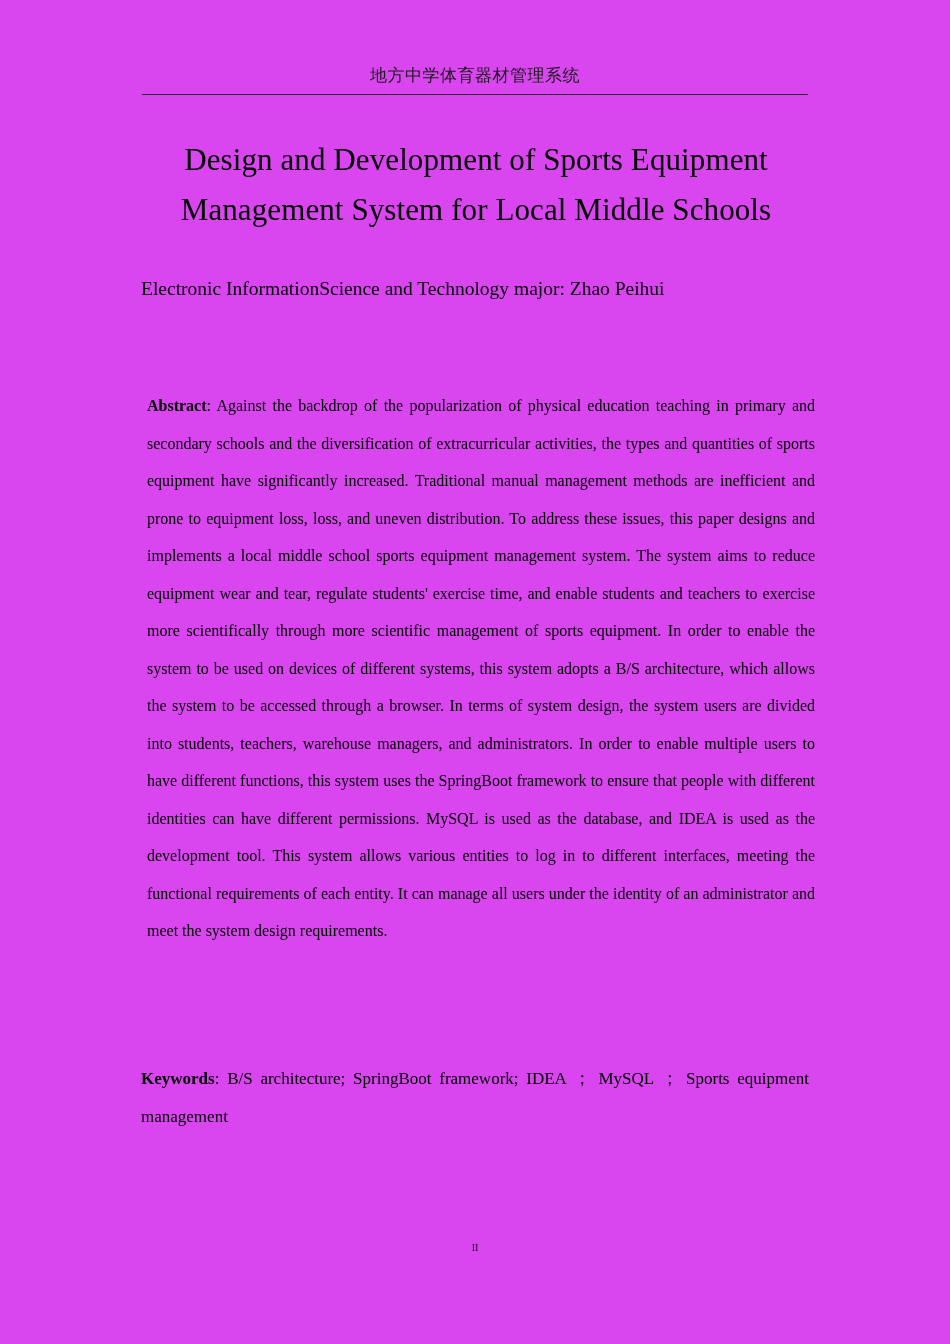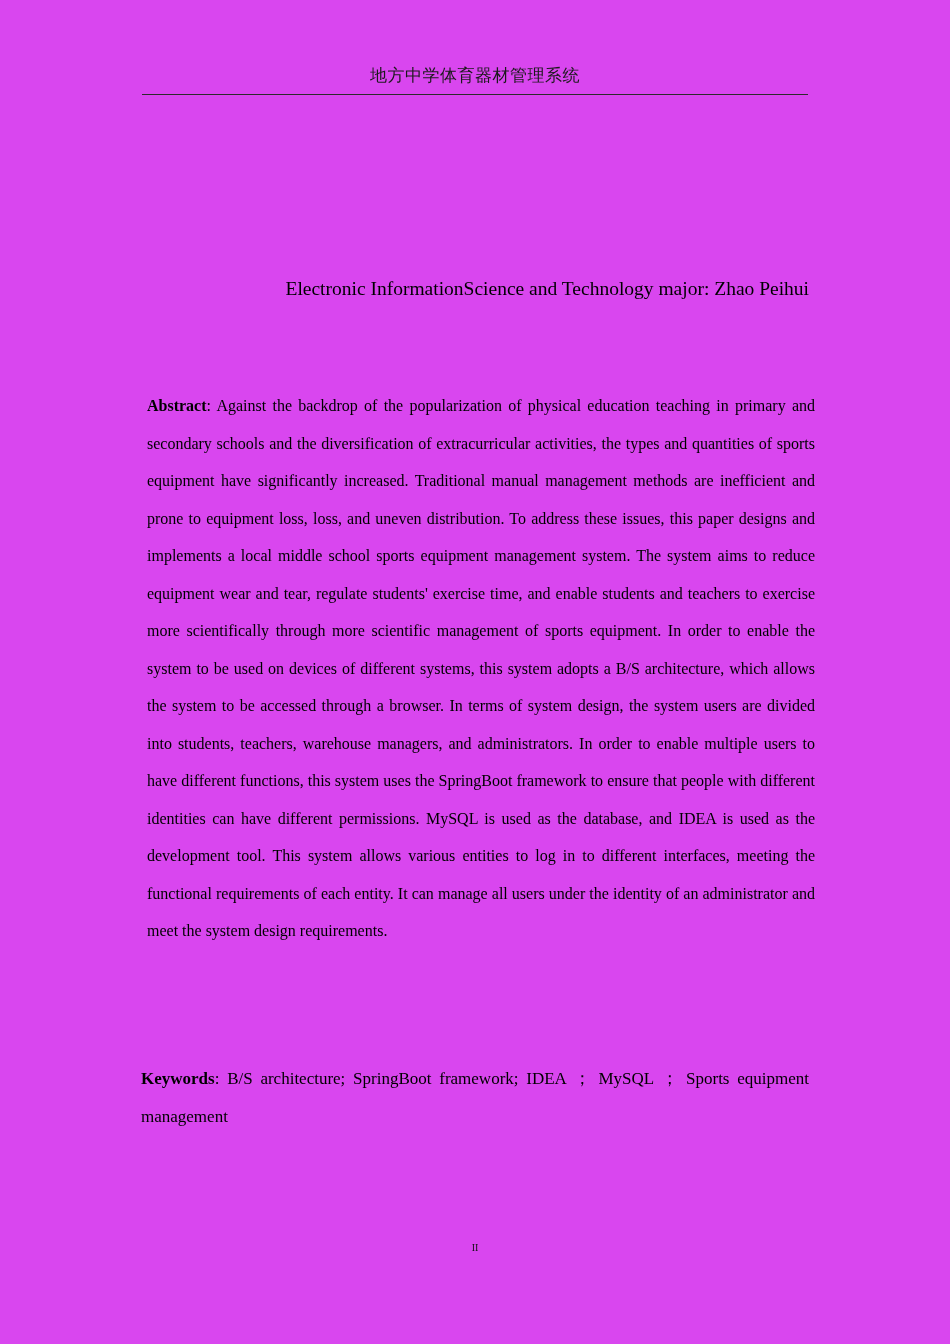--- a/index.html
+++ b/index.html
@@ -54,21 +54,21 @@
     letter-spacing: 0.1px;
     color: #000;
   }
 
   
   .author-line {
     position: absolute;
     left: 141px;
     top: 275px;
     width: 668px;
-    text-align: right;
+    text-align: left;
     font-size: 19.5px;
     line-height: 28px;
   }
   .advisor-line {
     position: absolute;
     left: 141px;
     top: 325px;
     width: 668px;
     text-align: center;
     font-size: 19.5px;
@@ -119,20 +119,21 @@
 </style>
 </head>
 <body>
 
 <div class="page">
 
   <div class="running-header">地方中学体育器材管理系统</div>
 
   <div class="header-rule"></div>
 
+  <h1 class="doc-title">Design and Development of Sports Equipment Management System for Local Middle Schools</h1>
 
   <div class="author-line">Electronic InformationScience and Technology major: Zhao Peihui</div>
 
 
   <p class="abstract-block"><span class="label-bold">Abstract</span><span>: </span><span>Against the backdrop of the popularization of physical education teaching in primary and secondary schools and the diversification of extracurricular activities, the types and quantities of sports equipment have significantly increased. Traditional manual management methods are inefficient and prone to equipment loss, loss, and uneven distribution. To address these issues, this paper designs and implements a local middle school sports equipment management system. The system aims to reduce equipment wear and tear, regulate students' exercise time, and enable students and teachers to exercise more scientifically through more scientific management of sports equipment. In order to enable the system to be used on devices of different systems, this system adopts a B/S architecture, which allows the system to be accessed through a browser. In terms of system design, the system users are divided into students, teachers, warehouse managers, and administrators. In order to enable multiple users to have different functions, this system uses the SpringBoot framework to ensure that people with different identities can have different permissions. MySQL is used as the database, and IDEA is used as the development tool. This system allows various entities to log in to different interfaces, meeting the functional requirements of each entity. It can manage all users under the identity of an administrator and meet the system design requirements.</span></p>
 
   <p class="keywords-block"><span class="label-bold">Keywords</span><span>: </span><span>B/S architecture; SpringBoot framework; IDEA ；   MySQL ；   Sports equipment management</span></p>
 
   <div class="page-number">II</div>
 

